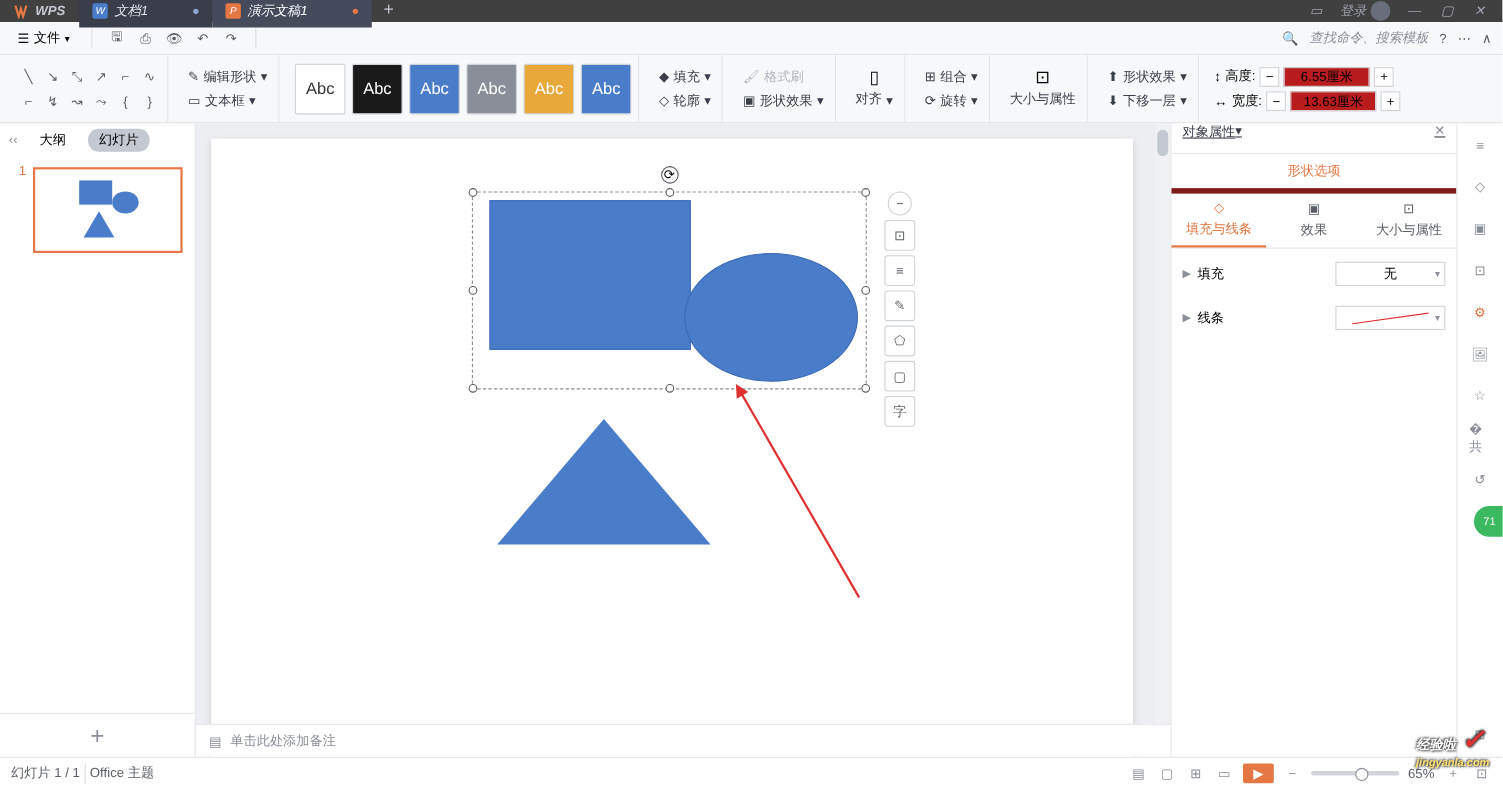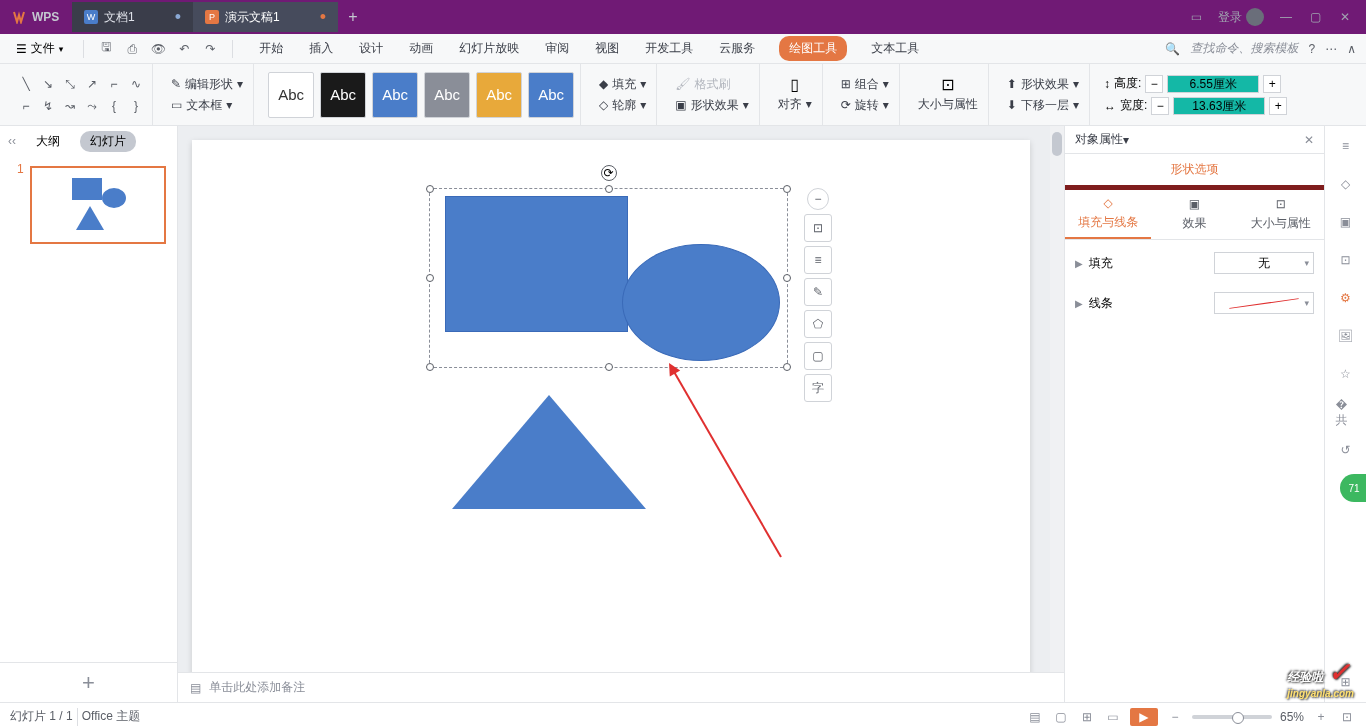--- a/index.html
+++ b/index.html
@@ -1,19 +1,19 @@
 <!DOCTYPE html>
 <html><head>
 <meta charset="utf-8">
 <style>
 * { margin:0; padding:0; box-sizing:border-box; font-family:"Microsoft YaHei",Arial,sans-serif; font-size:12px; }
 body { width:1366px; height:728px; background:#fff; overflow:hidden; position:relative; }
 
 
-.titlebar { height:34px; background:#701a75; display:flex; align-items:center; color:#c4c8d0; }
+.titlebar { height:20px; background:#404040; display:flex; align-items:center; color:#c4c8d0;font-style:italic; }
 .wps-logo { width:72px; height:30px; display:flex; align-items:center; padding-left:12px; font-weight:bold; font-size:13px; }
 .wps-logo svg { margin-right:6px; }
 .tab { height:30px; display:flex; align-items:center; padding:0 12px; position:relative; min-width:120px; }
 .tab.doc { background:#3a3d4a; color:#e0e3ea; }
 .tab.active { background:#464b5c; color:#fff; }
 .tab-icon { width:14px; height:14px; margin-right:6px; display:inline-flex; align-items:center; justify-content:center; border-radius:2px; font-size:9px; color:#fff; }
 .tab-icon.blue { background:#4a7dc9; }
 .tab-icon.orange { background:#e47743; }
 .tab-dot { color:#e47743; margin-left:40px; font-size:18px; }
 .tab-dot.doc { color:#8aa8d4; }
@@ -44,21 +44,21 @@
 .rbtn { display:flex; align-items:center; gap:4px; color:#3a3e48; padding:2px 4px; white-space:nowrap; }
 .abc-row { display:flex; gap:6px; }
 .abc { width:46px; height:46px; border:1px solid #d0d3d8; border-radius:2px; display:flex; align-items:center; justify-content:center; font-size:15px; }
 .abc1 { background:#fff; color:#333; }
 .abc2 { background:#1a1a1a; color:#fff; }
 .abc3 { background:#4a7dc9; color:#fff; }
 .abc4 { background:#8a8e98; color:#fff; }
 .abc5 { background:#e8a93a; color:#fff; }
 .abc6 { background:#4a7dc9; color:#fff; }
 .dim-row { display:flex; align-items:center; gap:4px; margin:2px 0; }
-.dim-input { width:92px; height:18px; border:1px solid #d0d3d8; text-align:center; background:#14b8a6; }
+.dim-input { width:78px; height:18px; border:1px solid #d0d3d8; text-align:center; background:#b91c1c; }
 .dim-btn { width:18px; height:18px; border:1px solid #d0d3d8; background:#fff; text-align:center; line-height:16px; }
 
 
 .body { display:flex; height:576px; }
 .left-panel { width:178px; border-right:1px solid #e3e5e8; display:flex; flex-direction:column; }
 .lp-header { height:30px; display:flex; align-items:center; padding:0 8px; gap:10px; }
 .lp-header .collapse { color:#8a8e98; }
 .lp-tab { padding:2px 10px; border-radius:10px; }
 .lp-tab.active { background:#c4c8d0; }
 .thumb-area { flex:1; padding:10px 14px; position:relative; }
@@ -85,21 +85,21 @@
 .ft-btn { width:28px; height:28px; background:#fff; border:1px solid #d0d3d8; border-radius:3px; display:flex; align-items:center; justify-content:center; color:#5a5e66; }
 .ft-btn.round { border-radius:50%; width:22px; height:22px; margin-left:3px; }
 .arrow { position:absolute; left:480px; top:230px; width:2px; height:216px; background:#e03030; transform:rotate(-30deg); transform-origin:top; }
 .arrow::before { content:""; position:absolute; top:-8px; left:-5px; border-left:6px solid transparent; border-right:6px solid transparent; border-bottom:12px solid #e03030; }
 .notes-bar { position:absolute; bottom:0; left:0; right:0; height:30px; background:#fff; border-top:1px solid #e3e5e8; display:flex; align-items:center; padding:0 12px; color:#8a8e98; gap:8px; }
 .vscroll { position:absolute; right:0; top:0; width:14px; height:100%; background:#f0f1f3; }
 .vscroll-thumb { position:absolute; right:2px; top:6px; width:10px; height:24px; background:#c4c8d0; border-radius:5px; }
 
 
 .right-panel { width:260px; border-left:1px solid #e3e5e8; display:flex; flex-direction:column; }
-.rp-header { height:28px; border-bottom:1px solid #e3e5e8; display:flex; align-items:center; padding:0 10px; color:#3a3e48; }
+.rp-header { height:28px; border-bottom:1px solid #e3e5e8; display:flex; align-items:flex-start; padding:0 10px; color:#3a3e48;text-decoration:underline; }
 .rp-header .close { margin-left:auto; color:#8a8e98; }
 .rp-htabs { height:36px; display:flex; border-bottom:5px solid #7f1d1d; }
 .rp-htab { flex:1; display:flex; align-items:center; justify-content:center; }
 .rp-htab.active { color:#e47743; }
 .rp-subtabs { height:50px; display:flex; border-bottom:1px solid #e3e5e8; }
 .rp-sub { flex:1; display:flex; flex-direction:column; align-items:center; justify-content:center; gap:4px; color:#5a5e66; }
 .rp-sub.active { color:#e47743; border-bottom:2px solid #e47743; }
 .rp-body { padding:12px 10px; }
 .rp-row { display:flex; align-items:center; margin-bottom:18px; }
 .rp-row .tri { color:#8a8e98; margin-right:6px; font-size:10px; }
@@ -160,33 +160,20 @@
 <div class="menubar">
   <div class="menu-left">
     <div class="file-btn">☰ <span>文件</span> <span style="font-size:9px">▾</span></div>
     <div class="vsep"></div>
     <span class="icon-sm">🖫</span>
     <span class="icon-sm">⎙</span>
     <span class="icon-sm">👁</span>
     <span class="icon-sm">↶</span>
     <span class="icon-sm">↷</span>
     <div class="vsep"></div>
-  </div>
-  <div class="tabs-row">
-    <span class="mtab">开始</span>
-    <span class="mtab">插入</span>
-    <span class="mtab">设计</span>
-    <span class="mtab">动画</span>
-    <span class="mtab">幻灯片放映</span>
-    <span class="mtab">审阅</span>
-    <span class="mtab">视图</span>
-    <span class="mtab">开发工具</span>
-    <span class="mtab">云服务</span>
-    <span class="mtab active">绘图工具</span>
-    <span class="mtab">文本工具</span>
   </div>
   <div class="menu-right">
     <span>🔍</span>
     <span class="search-hint">查找命令、搜索模板</span>
     <span>?</span>
     <span>⋯</span>
     <span>∧</span>
   </div>
 </div>
 

